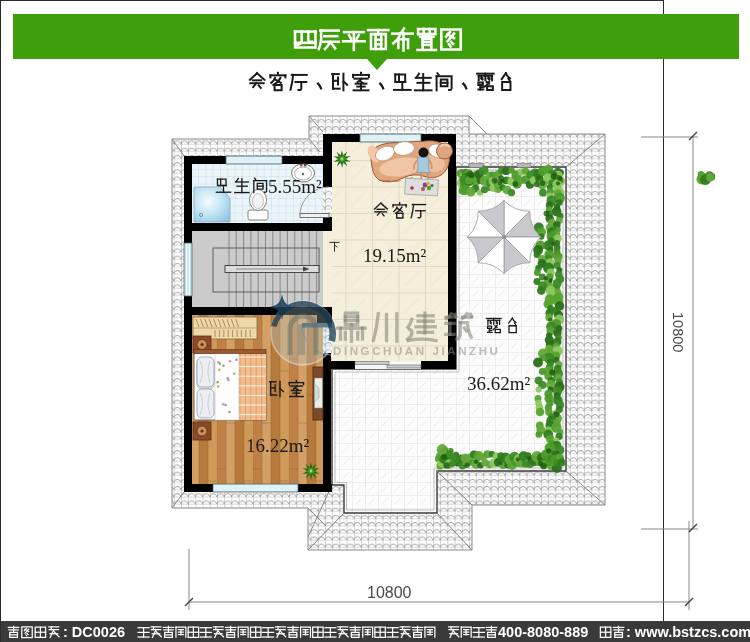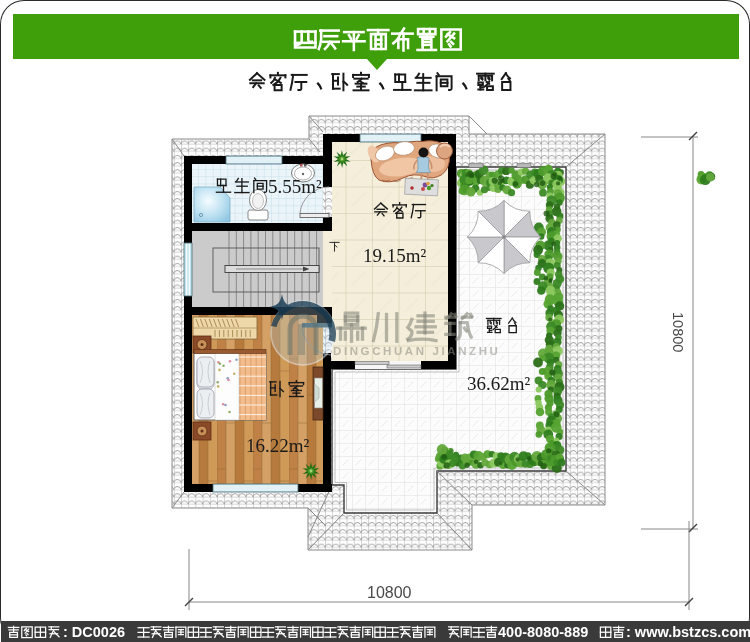--- a/index.html
+++ b/index.html
@@ -1,14 +1,14 @@
 <!DOCTYPE html>
 <html><head><meta charset="utf-8"><style>
 html,body{margin:0;padding:0;width:750px;height:642px;background:#ffffff;overflow:hidden;font-family:"Liberation Sans",sans-serif;}
-#page{position:relative;width:750px;height:642px;border-top:1px solid #2a2a2a;border-left:1px solid #2a2a2a;border-right:1px solid #2a2a2a;box-sizing:border-box;border-radius:24px;}
+#page{position:relative;width:664px;height:642px;border-top:1px solid #2a2a2a;border-left:1px solid #2a2a2a;border-right:1px solid #2a2a2a;box-sizing:border-box;}
 </style></head>
 <body>
 <div id="page">
 <div style="position:absolute;left:12px;top:13px;width:726px;height:45px;background:#3f9f0a;"></div>
 <div style="position:absolute;left:366px;top:58px;width:0;height:0;border-left:10px solid transparent;border-right:10px solid transparent;border-top:11px solid #3f9f0a;"></div>
 
 <svg width="750" height="642" viewBox="0 0 750 642" style="position:absolute;left:0;top:0">
 <defs>
         <g id="cg_si">
           <path d="M8 18 H88"></path>

